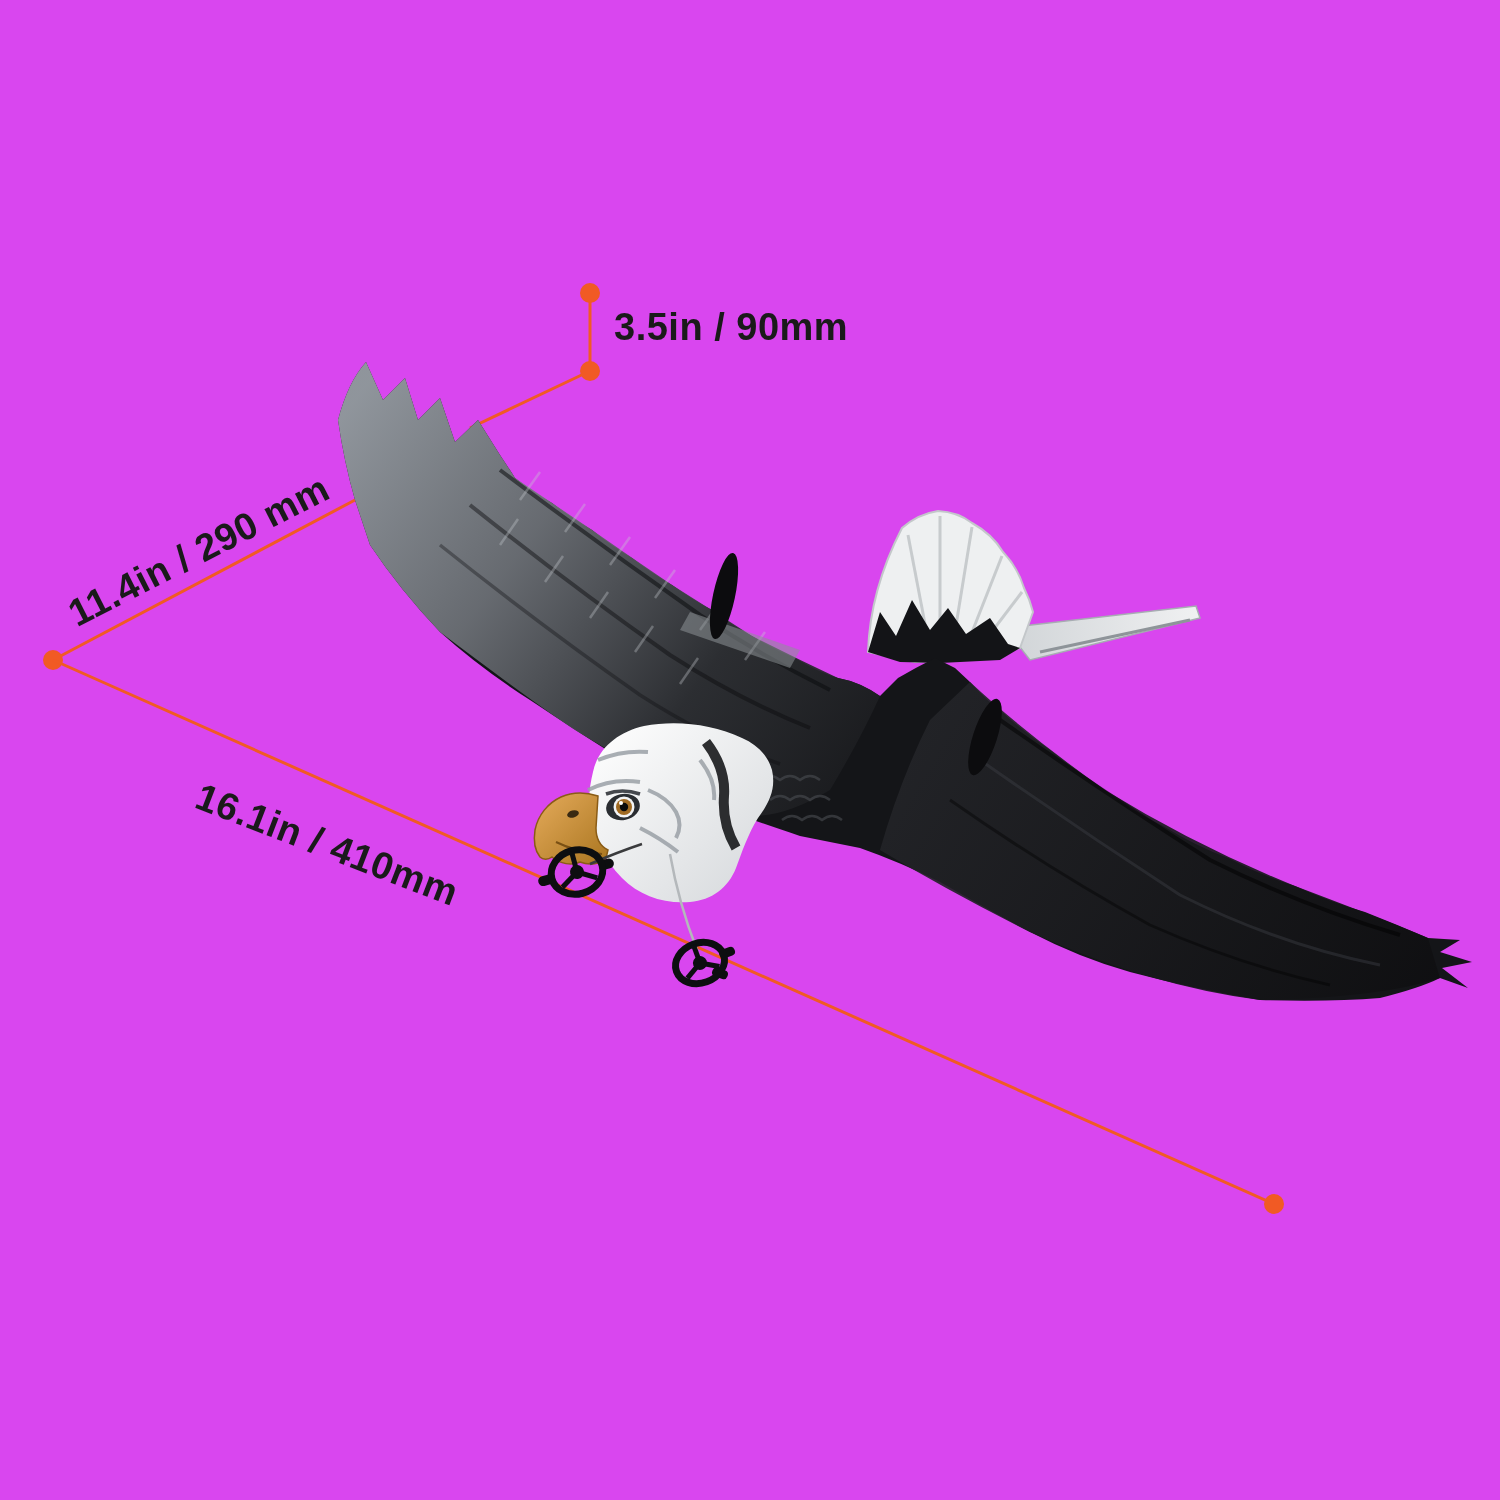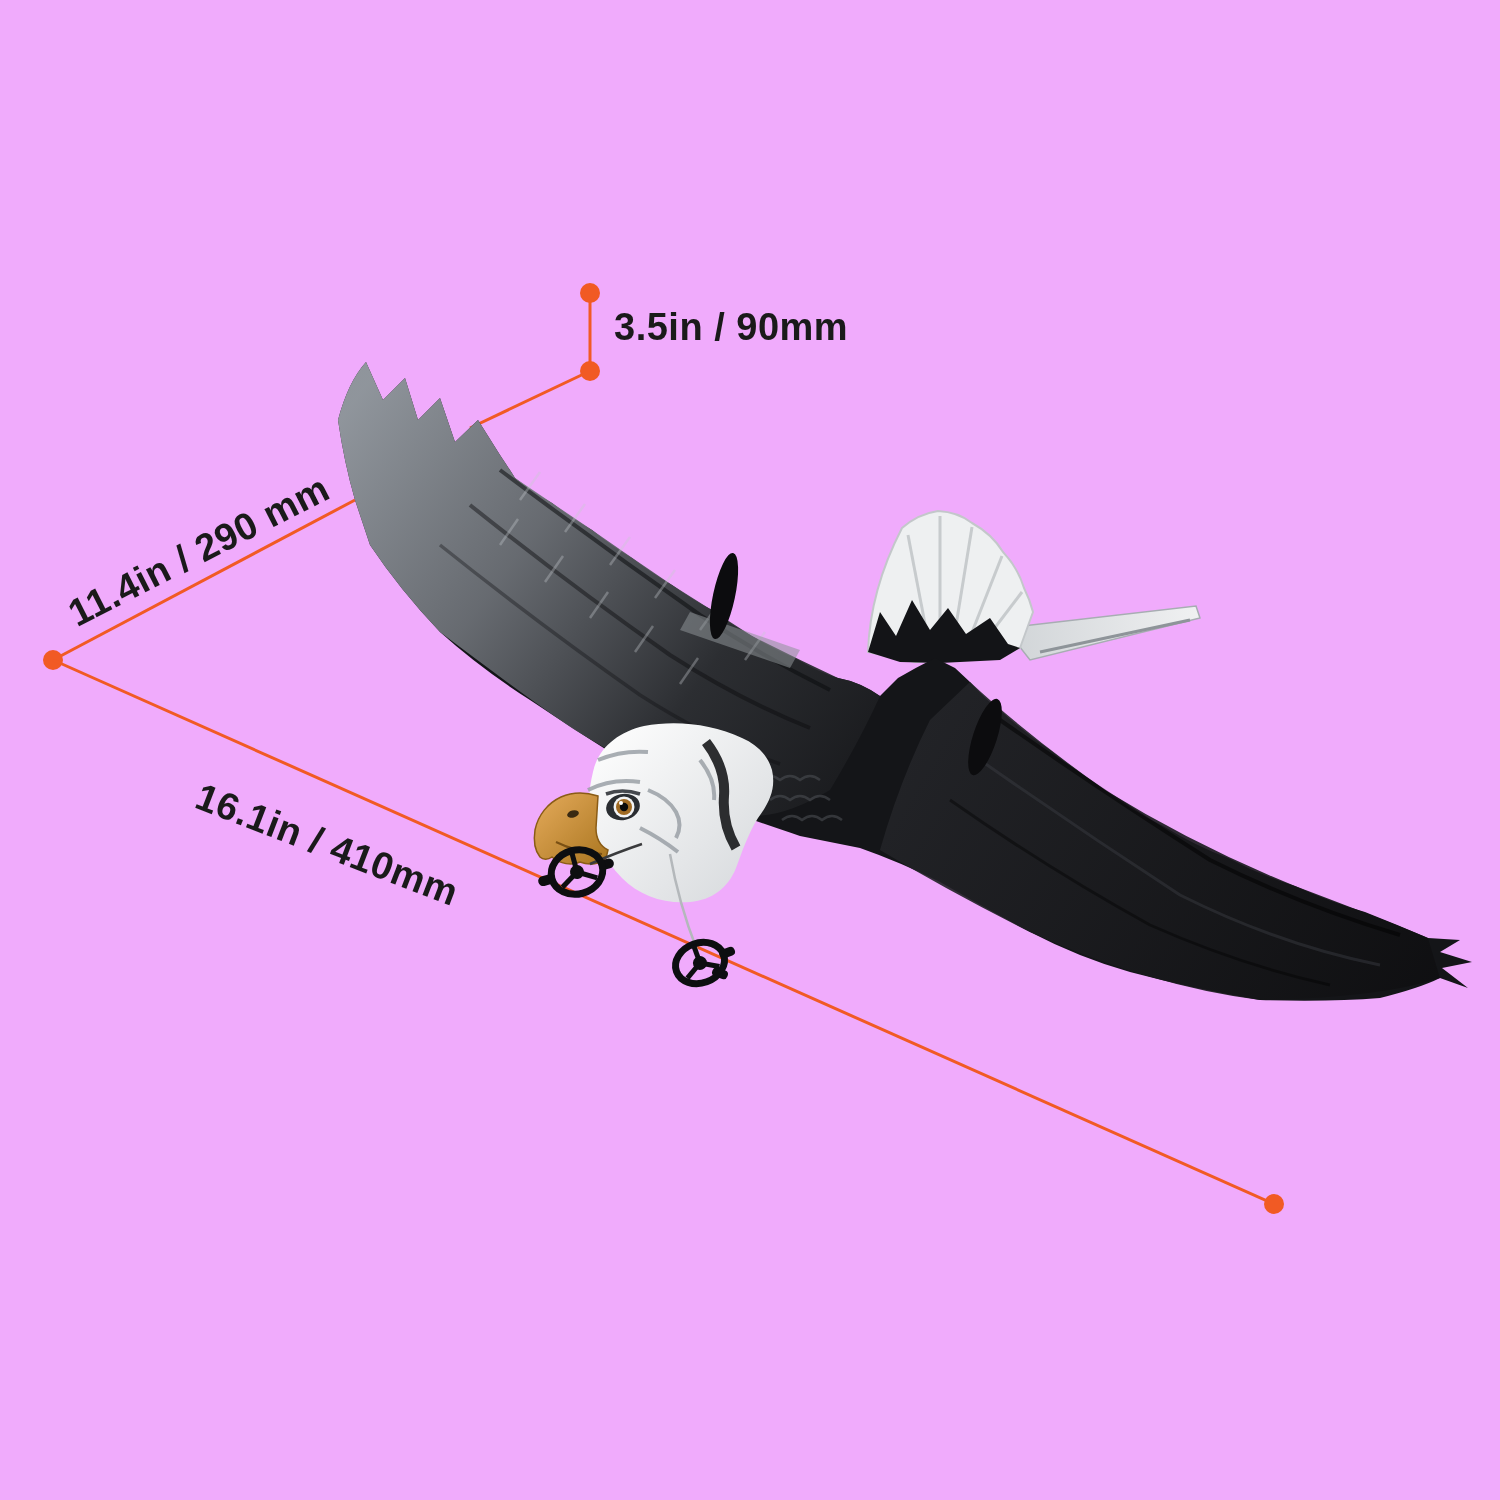--- a/index.html
+++ b/index.html
@@ -1,19 +1,19 @@
 <!DOCTYPE html>
 <html style="--accent: #F15A24;"><head>
 <meta charset="utf-8">
 <style>
   html,body{margin:0;padding:0;background:#ffffff;}
   #stage{
     position:relative;
     width:1500px;height:1500px;
-    background:#f0abfc;
+    background:#d946ef;
     overflow:hidden;
     font-family:"Liberation Sans", sans-serif;
   }
   #eagle-svg{position:absolute;left:0;top:0;}
   .dim-label{
     position:absolute;
     font-weight:bold;
     font-size:38px;
     color:#1a1a1a;
     white-space:nowrap;

